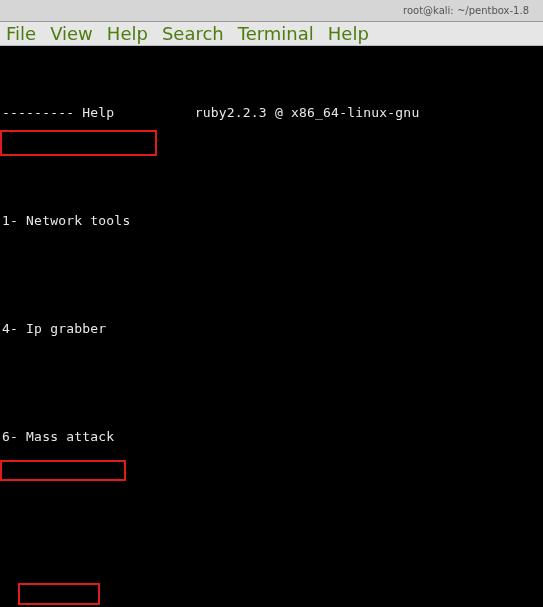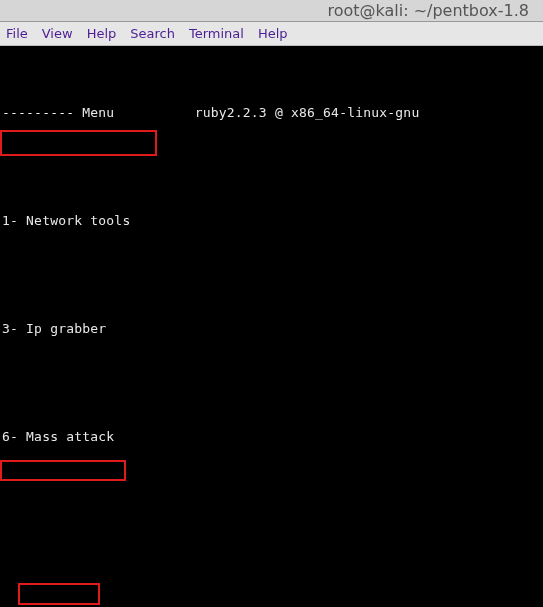--- a/index.html
+++ b/index.html
@@ -14,34 +14,34 @@
     position: relative;
   }
   .titlebar {
     height: 22px;
     background: #d6d6d6;
     border-bottom: 1px solid #999;
     display: flex;
     align-items: center;
     justify-content: center;
     font-family: "DejaVu Sans", Arial, sans-serif;
-    font-size: 16px;
+    font-size: 10px;
     color: #555;
     padding: 0 8px;
   }
   .titlebar .title-text { flex: 0 0 auto; margin-left: auto; margin-right: 6px;}
   .menubar {
     height: 24px;
     background: #e6e6e6;
     border-bottom: 1px solid #bbb;
     display: flex;
     align-items: center;
     font-family: "DejaVu Sans", Arial, sans-serif;
-    font-size: 13px;
-    color: #4c1d95;
+    font-size: 18px;
+    color: #4d7c0f;
     padding: 0 6px;
     gap: 14px;
   }
   .menubar span { cursor: default; }
   .terminal {
     padding: 4px 2px 2px 2px;
     white-space: pre;
     line-height: 18px;
     letter-spacing: 0.2px;
     position: relative;
@@ -67,27 +67,27 @@
   <span>File</span>
   <span>View</span>
   <span>Help</span>
   <span>Search</span>
   <span>Terminal</span>
   <span>Help</span>
 </div>
 
 <div class="terminal">
 <div class="line"></div>
-<div class="line"><span>--------- Menu</span>          <span>ruby2.2.3 @ x86_64-linux-gnu</span></div>
+<div class="line"><span>--------- Help</span>          <span>ruby2.2.3 @ x86_64-linux-gnu</span></div>
 <div class="line"></div>
 <div class="line"></div>
 <div class="line">1- Network tools</div>
 <div class="line"></div>
 <div class="line"></div>
-<div class="line">3- Ip grabber</div>
+<div class="line">4- Ip grabber</div>
 <div class="line"></div>
 <div class="line"></div>
 <div class="line">6- Mass attack</div>
 <div class="line"></div>
 
 
 
 
 
 

